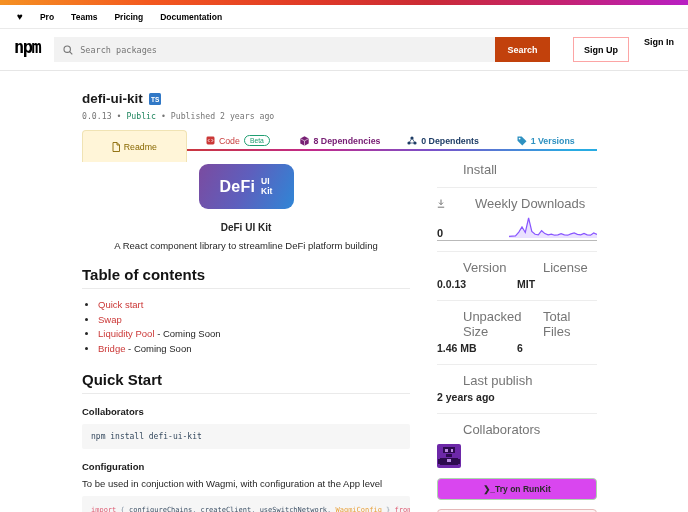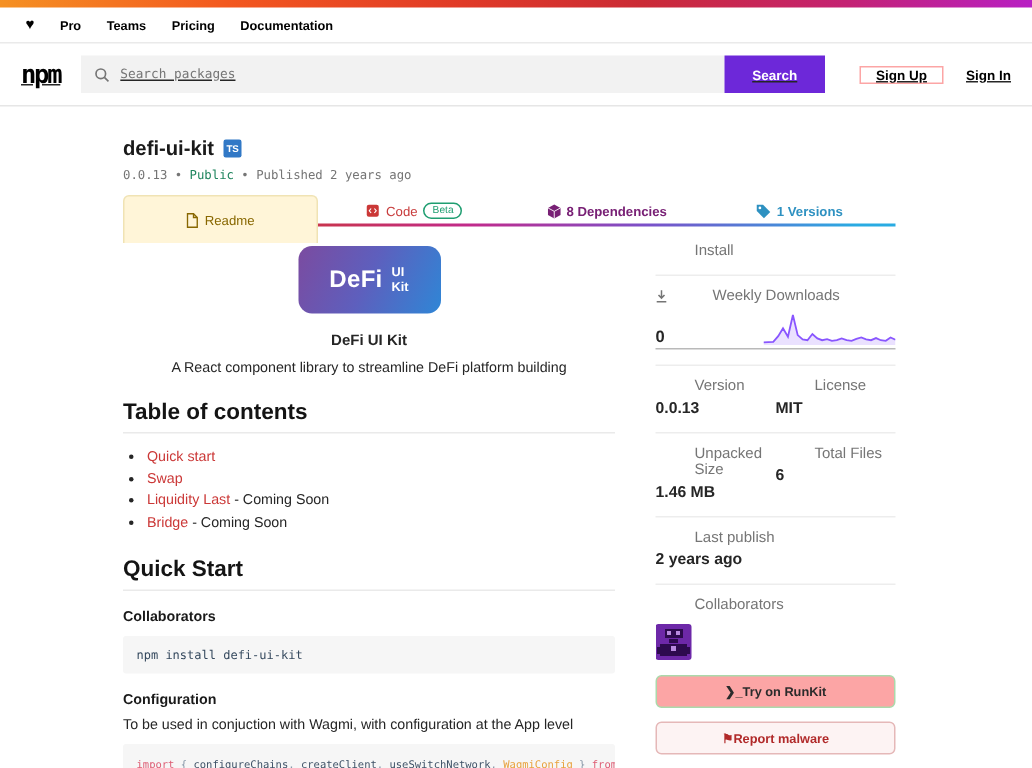--- a/index.html
+++ b/index.html
@@ -13,27 +13,27 @@
   
   .grad-bar { height:5px;
     background:linear-gradient(90deg,#f59123 0%,#f3581f 22%,#e03a27 45%,#cb2b35 62%,#c42273 82%,#b81fc4 100%); }
 
   
   .utilnav { display:flex; align-items:center; gap:17px; padding:7px 17px 6px; border-bottom:1px solid #eaeaea; }
   .utilnav .heart { color:#000; font-size:10px; line-height:1; cursor:pointer; }
   .utilnav a { font-size:8.5px; font-weight:700; color:#000; text-decoration:none; cursor:pointer; }
 
   
-  .header { display:flex; align-items:center; padding:8px 14px; border-bottom:1px solid #e6e6e6;text-decoration:underline; }
+  .header { display:flex; padding:8px 14px; border-bottom:1px solid #e6e6e6; }
   .npm-logo { font-family:"DejaVu Sans Mono", monospace; font-weight:900; font-size:17px; letter-spacing:-1.5px; color:#000; margin-right:14px; cursor:pointer; }
   .searchbar { flex:1; display:flex; align-items:center; background:#f2f2f2; height:25px; padding:0 9px; gap:7px; }
   .searchbar input { flex:1; border:none; outline:none; background:transparent;
     font-family:"DejaVu Sans Mono", monospace; font-size:8.5px; color:#444; }
   .searchbar input::placeholder { color:#757575; }
-  .search-btn { width:67px; height:25px; background:#6d28d9; color:#fff; border:none;
+  .search-btn { width:55px; height:25px; background:#c2410c; color:#fff; border:none;
     font-family:"Liberation Sans",sans-serif; font-size:9px; font-weight:700; cursor:pointer; }
   .signup-btn { margin-left:23px; padding:0 10px; background:#fff; border:1px solid #fca5a5;
     font-size:9px; font-weight:700; color:#000; cursor:pointer; }
   .signin-link { margin-left:15px; font-size:9px; font-weight:700; color:#000; text-decoration:none; cursor:pointer; }
 
   
   .content { padding:0 91px 0 82px; }
 
   .pkg-head { padding-top:20px; }
   .pkg-title-row { display:flex; align-items:center; gap:6px; }
@@ -78,37 +78,37 @@
   ul.toc a { color:#cb3837; text-decoration:none; cursor:pointer; }
   h3.rm { font-size:9.5px; font-weight:700; margin-top:12px; color:#1a1a1a; }
   p.rm { font-size:9.5px; margin-top:6px; color:#262626; }
 
   .codeblock { background:#f6f6f6; margin-top:7px; padding:8px 9px;
     font-family:"DejaVu Sans Mono", monospace; font-size:8px; color:#35495e;
     white-space:pre; overflow:hidden; border-radius:2px; }
   .codeblock.imports { font-size:7px; line-height:11.5px; padding:9px; }
 
   
-  .side-label { font-size:10px; color:#757575;padding-left:26px; }
+  .side-label { font-size:13px; color:#757575;padding-left:26px; }
   .install-box { margin-top:7px; border:1px solid #cbcbcb; border-radius:4px; padding:6px 7px;
     display:flex; align-items:center; justify-content:space-between; cursor:pointer; }
   .install-box .cmd { font-family:"DejaVu Sans Mono", monospace; font-size:8.2px; color:#262626; }
   .install-box .prompt { color:#999; margin-right:4px; }
   .side-div { border-top:1px solid #ededed; margin:10px 0 8px; }
   .wd-row { display:flex; align-items:center; gap:4px; }
   .wd-bottom { display:flex; align-items:flex-end; justify-content:space-between; margin-top:4px;
     border-bottom:1px solid #b9b9b9; padding-bottom:1px; }
   .wd-value { font-size:11px; font-weight:700; }
   .stat-row { display:flex; }
   .stat-cell { width:50%; }
   .stat-value { font-size:10.5px; font-weight:700; margin-top:3px; color:#262626; }
   .collab-avatar { width:24px; height:24px; margin-top:7px; border-radius:2px; cursor:pointer; display:block; }
   .side-btn { width:100%; margin-top:10px; padding:5px 0; text-align:center; font-size:8.5px; font-weight:700;
     border-radius:4px; cursor:pointer; border:1px solid; }
-  .runkit { background:#fca5a5; border-color:#abd9ab; color:#2b2b2b; }
+  .runkit { background:#d946ef; border-color:#abd9ab; color:#2b2b2b; }
   .report { background:#fdf3f3; border-color:#e5b8b8; color:#b12a2a; margin-top:9px; }
   .icon-svg { display:inline-block; vertical-align:middle; }
 </style>
 </head>
 <body>
 
 <div class="grad-bar"></div>
 
 <nav class="utilnav">
   <span class="heart">♥</span>
@@ -165,20 +165,29 @@
       <span class="lbl">Code</span>
       <span class="beta-pill">Beta</span>
     </div>
     <div class="tab tab-deps">
       <svg class="icon-svg" width="9" height="10" viewBox="0 0 9 10">
         <path d="M4.5 0.3 8.7 2.6v4.8L4.5 9.7 0.3 7.4V2.6z" fill="#782075"></path>
         <path d="M0.3 2.6 4.5 4.9 8.7 2.6 M4.5 4.9v4.8" fill="none" stroke="#fff" stroke-width="0.6"></path>
       </svg>
       <span class="lbl">8 Dependencies</span>
     </div>
+    <div class="tab tab-dpnts">
+      <svg class="icon-svg" width="10" height="9" viewBox="0 0 10 9">
+        <circle cx="5" cy="2" r="1.6" fill="#1e3d66"></circle>
+        <circle cx="2" cy="7" r="1.6" fill="#1e3d66"></circle>
+        <circle cx="8" cy="7" r="1.6" fill="#1e3d66"></circle>
+        <path d="M5 2 2 7 M5 2 8 7 M2 7h6" stroke="#1e3d66" stroke-width="0.7"></path>
+      </svg>
+      <span class="lbl">0 Dependents</span>
+    </div>
     <div class="tab tab-vers">
       <svg class="icon-svg" width="10" height="10" viewBox="0 0 10 10">
         <path d="M0.5 0.5h4.2L9.5 5.3 5.3 9.5 0.5 4.7z" fill="#2e91c1"></path>
         <circle cx="2.6" cy="2.6" r="0.9" fill="#fff"></circle>
       </svg>
       <span class="lbl">1 Versions</span>
     </div>
   </div>
 
   <div class="cols">
@@ -198,21 +207,21 @@
 
       <h1 class="rm">Table of contents</h1>
       <ul class="toc">
         <li>
           <a>Quick start</a><span></span>
         </li>
         <li>
           <a>Swap</a><span></span>
         </li>
         <li>
-          <a>Liquidity Last</a><span> - Coming Soon</span>
+          <a>Liquidity Pool</a><span> - Coming Soon</span>
         </li>
         <li>
           <a>Bridge</a><span> - Coming Soon</span>
         </li>
       </ul>
 
       <h1 class="rm">Quick Start</h1>
 
       <h3 class="rm">Collaborators</h3>
       <div class="codeblock">npm install defi-ui-kit</div>

